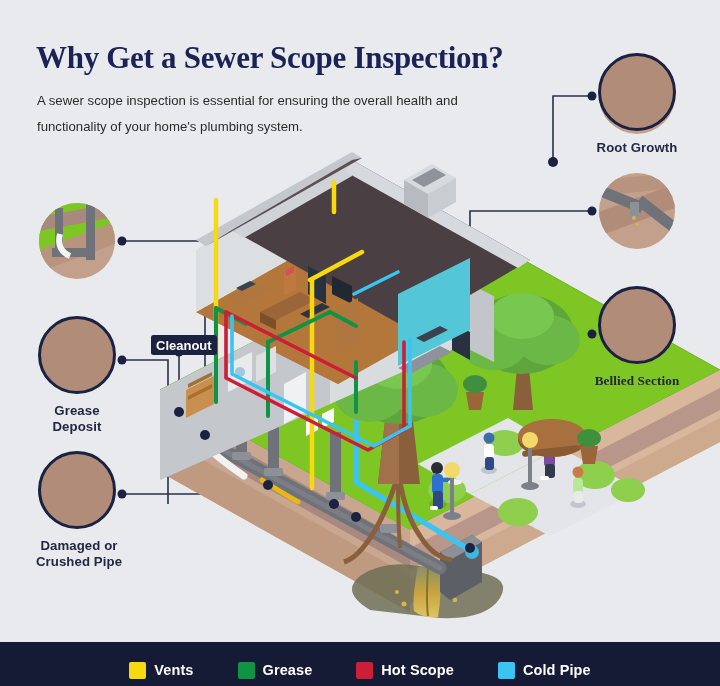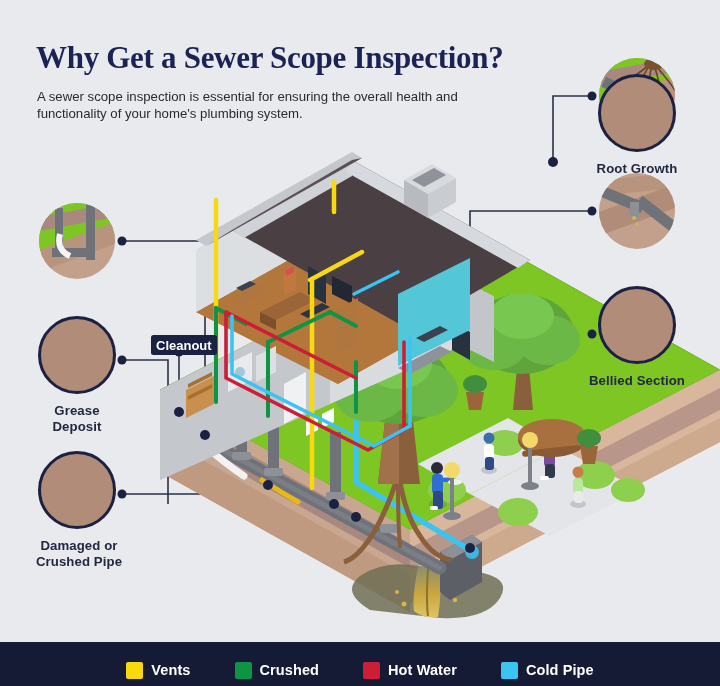--- a/index.html
+++ b/index.html
@@ -13,21 +13,21 @@
 
   
   .title {
     position: absolute; left: 36px; top: 28px;
     font-family: "Liberation Serif", serif;
     font-weight: bold; font-size: 31px; letter-spacing: -0.3px;
     color: #1b2355; white-space: nowrap;
   }
   .subtitle {
     position: absolute; left: 37px; top: 76px; width: 440px;
-    font-size: 13.2px; line-height: 17px; color: #2b2b2b;
+    font-size: 13.2px; line-height: 26px; color: #2b2b2b;
   }
 
   
   .callout { position: absolute; width: 120px; }
   .bubble {
     width: 78px; height: 78px; border-radius: 50%;
     border: 3.5px solid #1b2140;
     overflow: hidden; position: relative;
     background: #b08c79;
   }
@@ -448,41 +448,41 @@
 
   <div class="callout left" style="left:17px; top:304px;">
     <div class="bubble"></div>
     <div class="cap" style="width:96px;margin:9px auto 0;">Grease Deposit</div>
   </div>
   <div class="callout left" style="left:17px; top:439px;">
     <div class="bubble"></div>
     <div class="cap" style="width:124px;margin:9px auto 0;">Damaged or Crushed Pipe</div>
   </div>
 
-  <div class="callout right" style="left:577px; top:62px;">
+  <div class="callout right" style="left:577px; top:41px;">
     <div class="bubble"></div>
     <div class="cap">Root Growth</div>
   </div>
   <div class="callout right" style="left:577px; top:274px;">
     <div class="bubble"></div>
-    <div class="cap" style="width:150px;margin:9px auto 0 -15px;">Bellied Section</div>
+    <div class="cap" style="width:150px;margin:9px auto 0 -15px;font-family:Liberation Serif, serif;">Bellied Section</div>
   </div>
 
   <div class="footer">
     <div class="legend-item">
       <span class="swatch" style="background: rgb(248, 217, 15);"></span>
       <span class="legend-label">Vents</span>
     </div>
     <div class="legend-item">
       <span class="swatch" style="background: rgb(14, 148, 68);"></span>
-      <span class="legend-label">Crushed</span>
+      <span class="legend-label">Grease</span>
     </div>
     <div class="legend-item">
       <span class="swatch" style="background: rgb(204, 31, 55);"></span>
-      <span class="legend-label">Hot Water</span>
+      <span class="legend-label">Hot Scope</span>
     </div>
     <div class="legend-item">
       <span class="swatch" style="background: rgb(59, 196, 242);"></span>
       <span class="legend-label">Cold Pipe</span>
     </div>
   </div>
 
 </div>
 
 </body></html>

